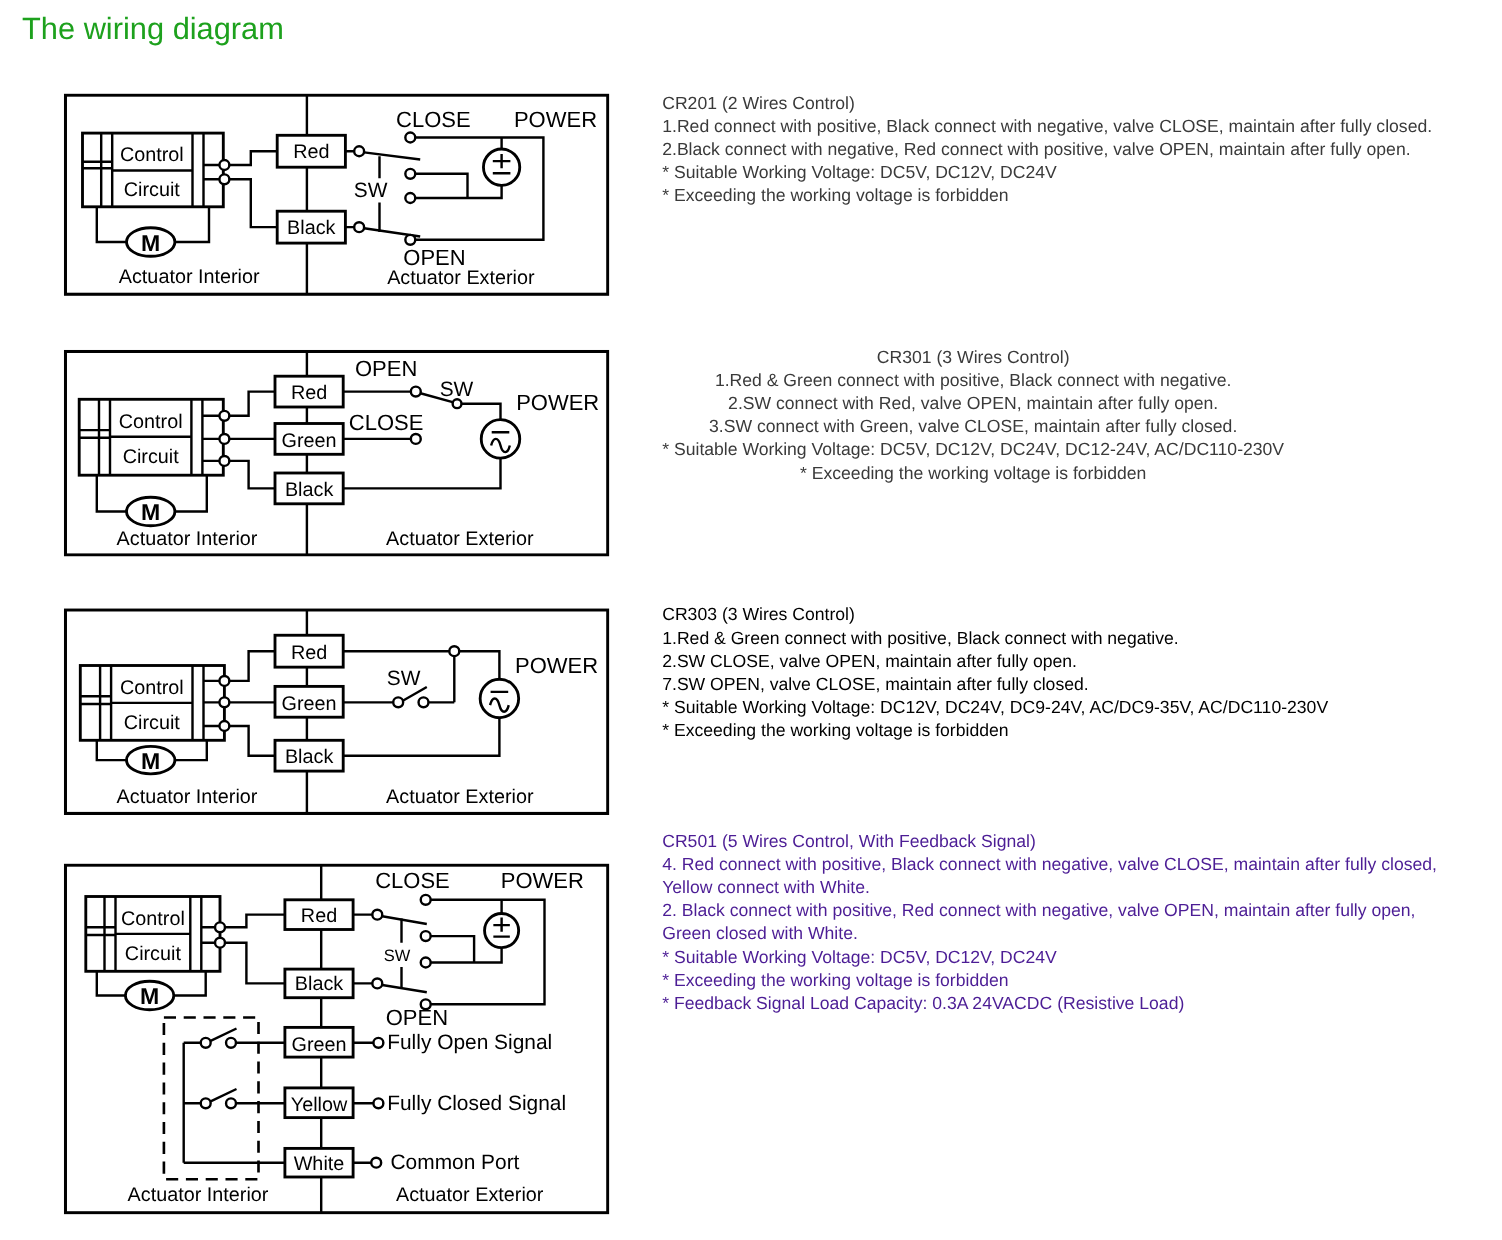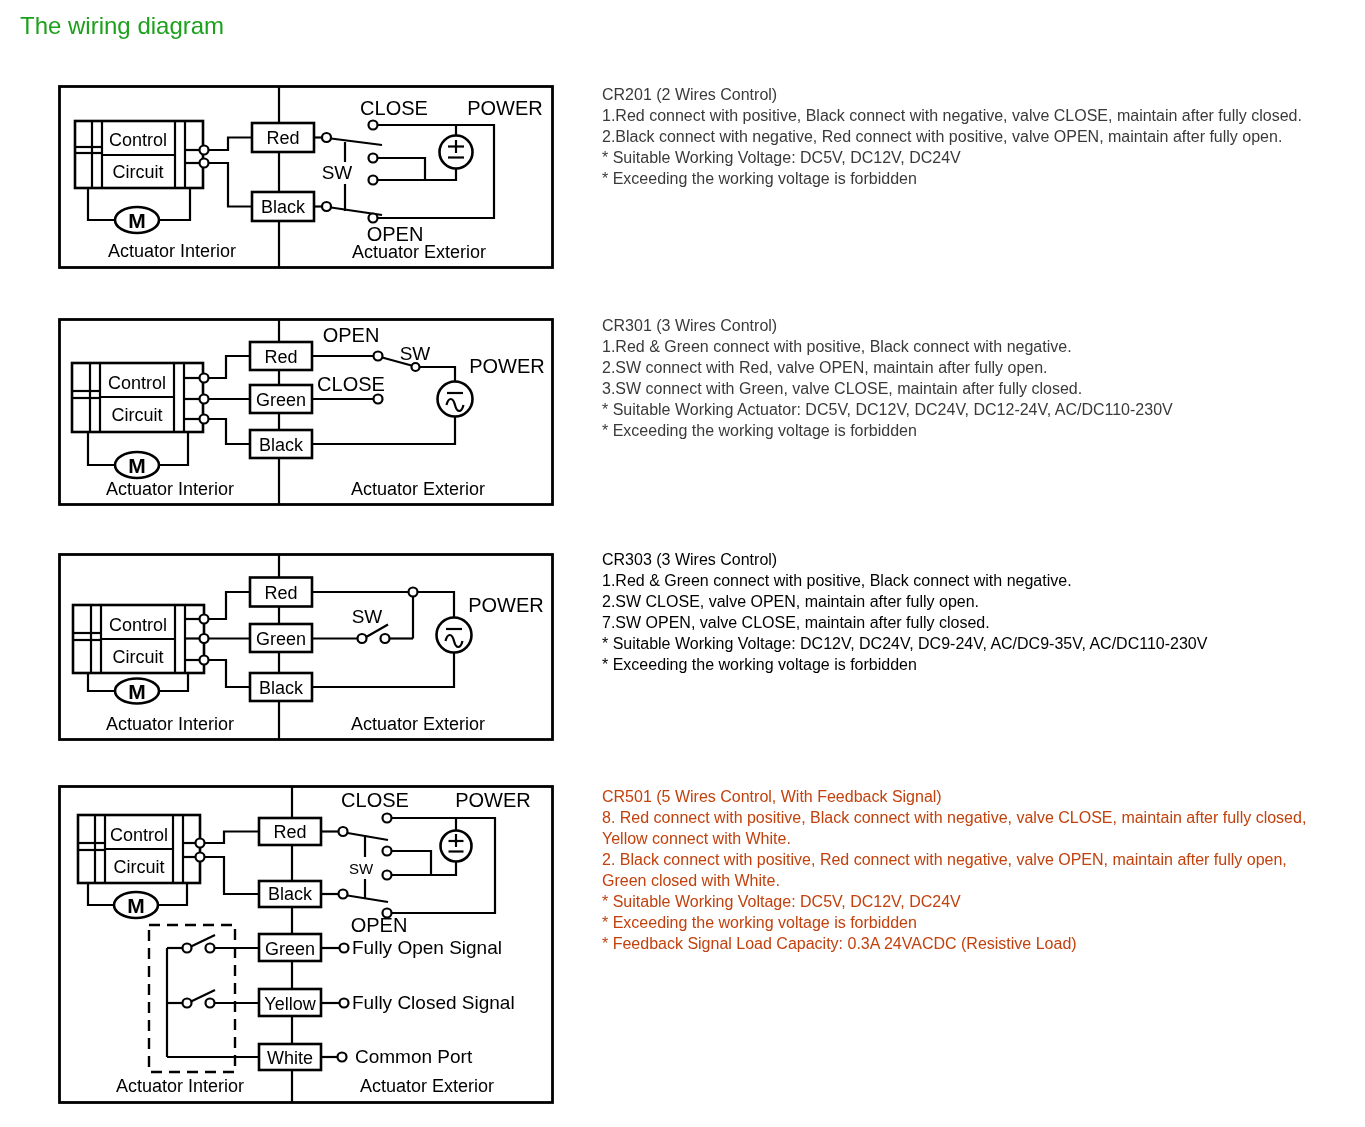--- a/index.html
+++ b/index.html
@@ -1,18 +1,18 @@
 <!DOCTYPE html>
 <html><head>
 <meta charset="utf-8">
 <style>
   html,body{margin:0;padding:0;background:#ffffff;}
   .page{position:relative;width:1365px;height:1127px;background:#fff;overflow:hidden;
         font-family:"Liberation Sans",sans-serif;}
-  .title{position:absolute;left:20px;top:11px;font-size:24px;line-height:30px;}
+  .title{position:absolute;left:20px;top:11px;font-size:28px;line-height:30px;}
   .desc{position:absolute;left:602px;font-size:16px;line-height:21px;white-space:nowrap;}
   .desc .line{height:21px;}
   svg.diag{position:absolute;left:58px;}
   svg text{font-family:"Liberation Sans",sans-serif;fill:#000;}
   .lbl{font-size:18px;text-anchor:middle;}
   .big{font-size:20px;text-anchor:middle;}
   .sw{font-size:19px;text-anchor:middle;}
   .sw2{font-size:15px;text-anchor:middle;}
   .m{font-size:21px;font-weight:bold;text-anchor:middle;}
   .act{font-size:18px;text-anchor:middle;}
@@ -170,26 +170,26 @@
       <line class="w" x1="389" y1="75" x2="405" y2="75"></line>
       <path class="w" d="M388.5 87 c2 -8 6.5 -8 8.5 0 c2 8 6.5 8 8.5 0"></path>
       <polyline class="w" points="397,98.5 397,126 254,126"></polyline>
     </g>
     <text class="big" x="293" y="24">OPEN</text>
     <text class="big" x="293" y="73">CLOSE</text>
     <text class="big" x="449" y="55">POWER</text>
     <text class="act" x="112" y="177">Actuator Interior</text>
     <text class="act" x="360" y="177">Actuator Exterior</text>
   </svg>
-  <div class="desc" style="top: 315px; color: rgb(58, 58, 58);">
+  <div class="desc" style="top: 315px; color: rgb(58, 58, 58); text-align: center;">
     <div class="line">CR301 (3 Wires Control)</div>
     <div class="line">1.Red &amp; Green connect with positive, Black connect with negative.</div>
     <div class="line">2.SW connect with Red, valve OPEN, maintain after fully open.</div>
     <div class="line">3.SW connect with Green, valve CLOSE, maintain after fully closed.</div>
-    <div class="line">* Suitable Working Actuator: DC5V, DC12V, DC24V, DC12-24V, AC/DC110-230V</div>
+    <div class="line">* Suitable Working Voltage: DC5V, DC12V, DC24V, DC12-24V, AC/DC110-230V</div>
     <div class="line">* Exceeding the working voltage is forbidden</div>
   </div>
 
   <svg class="diag" style="top:553px" width="496" height="188" viewBox="0 0 496 188">
     <g>
       <rect class="outer" x="1.5" y="1.5" width="493" height="185"></rect>
       <line class="w" x1="221" y1="2" x2="221" y2="186"></line>
     </g>
     <g>
       <rect class="bx" x="15" y="52" width="131" height="68"></rect>
@@ -364,23 +364,23 @@
     </g>
     <text class="big" x="317" y="22">CLOSE</text>
     <text class="big" x="435" y="22">POWER</text>
     <text class="big" x="321" y="147">OPEN</text>
     <text class="sig" x="294" y="169">Fully Open Signal</text>
     <text class="sig" x="294" y="224">Fully Closed Signal</text>
     <text class="sig" x="297" y="278">Common Port</text>
     <text class="act" x="122" y="307">Actuator Interior</text>
     <text class="act" x="369" y="307">Actuator Exterior</text>
   </svg>
-  <div class="desc" style="top: 786px; color: #c2410c;">
+  <div class="desc" style="top: 755px; color: #4c1d95;">
     <div class="line">CR501 (5 Wires Control, With Feedback Signal)</div>
-    <div class="line">8. Red connect with positive, Black connect with negative, valve CLOSE, maintain after fully closed,</div>
+    <div class="line">4. Red connect with positive, Black connect with negative, valve CLOSE, maintain after fully closed,</div>
     <div class="line">Yellow connect with White.</div>
     <div class="line">2. Black connect with positive, Red connect with negative, valve OPEN, maintain after fully open,</div>
     <div class="line">Green closed with White.</div>
     <div class="line">* Suitable Working Voltage: DC5V, DC12V, DC24V</div>
     <div class="line">* Exceeding the working voltage is forbidden</div>
     <div class="line">* Feedback Signal Load Capacity: 0.3A 24VACDC (Resistive Load)</div>
   </div>
 
 </div>
 

